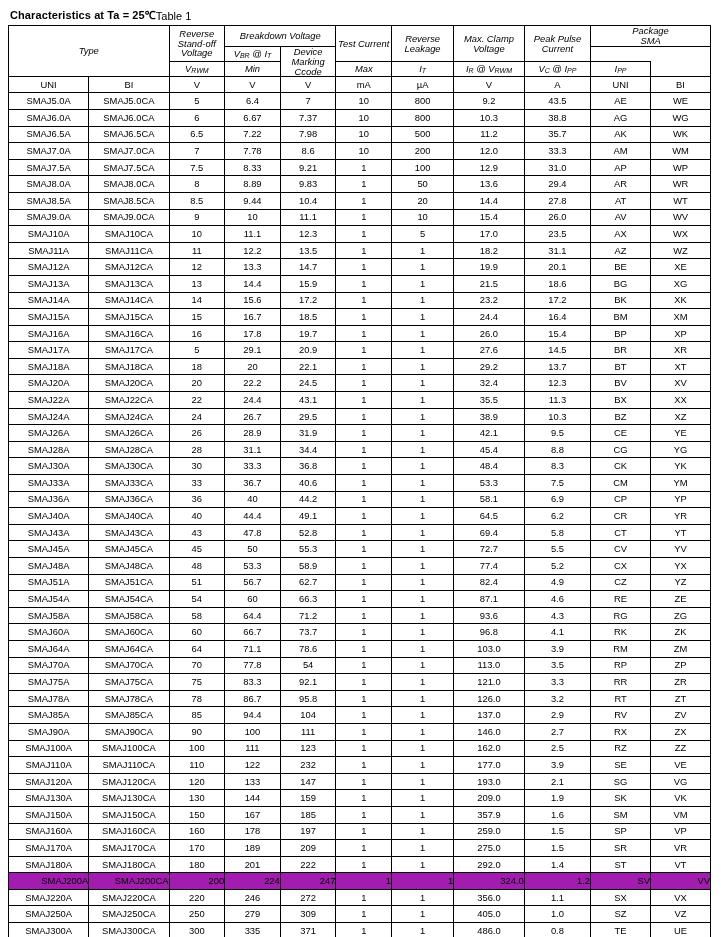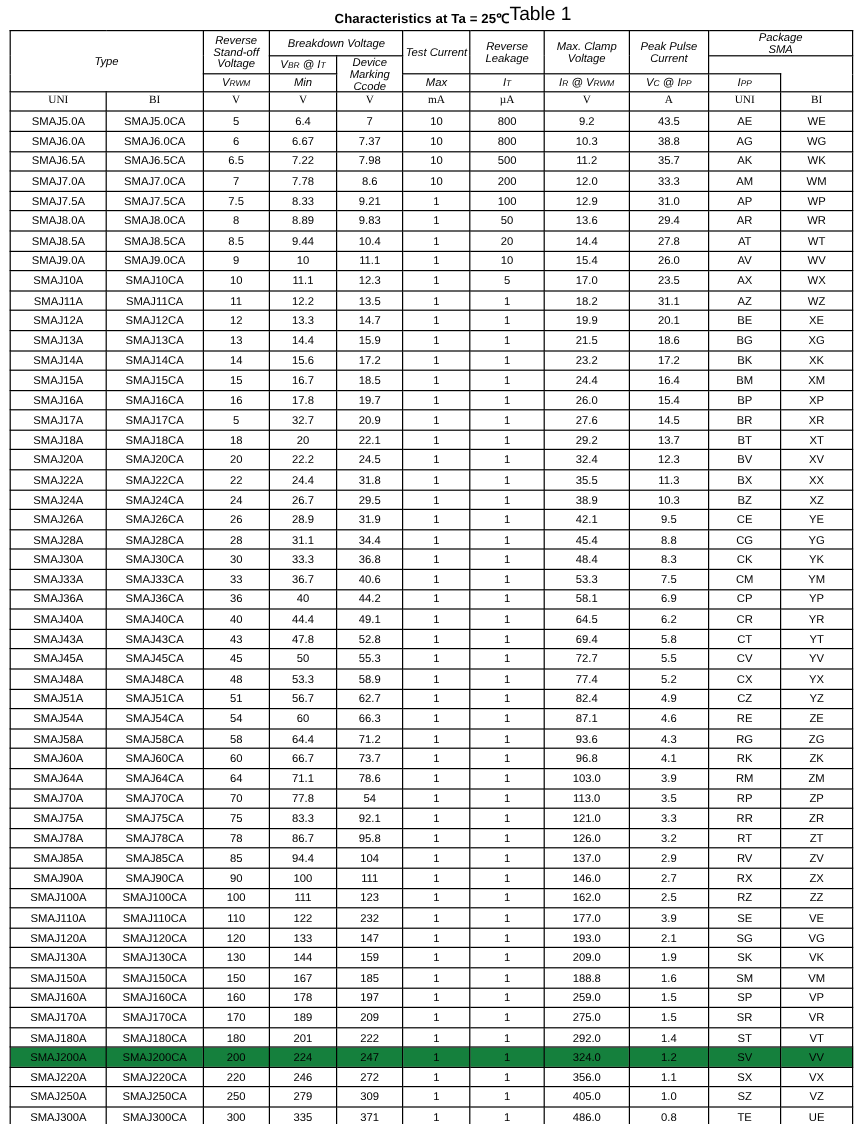--- a/index.html
+++ b/index.html
@@ -18,32 +18,31 @@
   .page {
     width: 721px;
     height: 937px;
     position: relative;
     box-sizing: border-box;
     padding: 4px 8px 0 8px;
   }
   .topbar {
     display: flex;
     align-items: flex-end;
-    justify-content: center;
+    justify-content: flex-start;
     height: 18px;
     padding: 0 6px 0 2px;
-    margin-left: 44px;
   }
   .caption {
     font-size: 11px;
     font-weight: bold;
     letter-spacing: 0.1px;
   }
   .table-label {
-    font-size: 16px;
+    font-size: 11px;
     font-weight: normal;
     padding-right: 6px;
   }
   table.spec {
     border-collapse: collapse;
     table-layout: fixed;
     width: 703px;
     margin-top: 3px;
     border: 1px solid #000;
   }
@@ -63,35 +62,35 @@
     font-style: italic;
   }
   .hdr-sub {
     font-weight: bold;
     font-size: 9.6px;
   }
   .unit-row td {
     font-weight: bold;
     font-size: 9.6px;
     height: 15px;
-    font-family: Liberation Serif, serif;
   }
   .sub { font-size: 7px; vertical-align: bottom; }
   .body-row td {
     height: 15.6px;
     font-size: 9.4px;
   }
   .col-type { width: 75px; }
   .col-num { width: 52px; }
   .col-vr { width: 58px; }
   .col-vc { width: 66px; }
   .col-pk { width: 62px; }
   .col-pkg { width: 56px; }
   tr.highlight td {
-    background: #15803d;
+    background: #a21caf;
+    text-align: right;
   }
   .nowrap { white-space: nowrap; }
 </style>
 </head>
 <body>
 
 <div class="page">
 
   <div class="topbar">
     <div class="caption">Characteristics at Ta = 25℃</div>
@@ -364,21 +363,21 @@
           <td>1</td>
           <td>26.0</td>
           <td>15.4</td>
           <td>BP</td>
           <td>XP</td>
         </tr>
         <tr class="body-row">
           <td>SMAJ17A</td>
           <td>SMAJ17CA</td>
           <td>5</td>
-          <td>32.7</td>
+          <td>29.1</td>
           <td>20.9</td>
           <td>1</td>
           <td>1</td>
           <td>27.6</td>
           <td>14.5</td>
           <td>BR</td>
           <td>XR</td>
         </tr>
         <tr class="body-row">
           <td>SMAJ18A</td>
@@ -404,21 +403,21 @@
           <td>32.4</td>
           <td>12.3</td>
           <td>BV</td>
           <td>XV</td>
         </tr>
         <tr class="body-row">
           <td>SMAJ22A</td>
           <td>SMAJ22CA</td>
           <td>22</td>
           <td>24.4</td>
-          <td>31.8</td>
+          <td>43.1</td>
           <td>1</td>
           <td>1</td>
           <td>35.5</td>
           <td>11.3</td>
           <td>BX</td>
           <td>XX</td>
         </tr>
         <tr class="body-row">
           <td>SMAJ24A</td>
           <td>SMAJ24CA</td>
@@ -732,21 +731,21 @@
           <td>VK</td>
         </tr>
         <tr class="body-row">
           <td>SMAJ150A</td>
           <td>SMAJ150CA</td>
           <td>150</td>
           <td>167</td>
           <td>185</td>
           <td>1</td>
           <td>1</td>
-          <td>188.8</td>
+          <td>357.9</td>
           <td>1.6</td>
           <td>SM</td>
           <td>VM</td>
         </tr>
         <tr class="body-row">
           <td>SMAJ160A</td>
           <td>SMAJ160CA</td>
           <td>160</td>
           <td>178</td>
           <td>197</td>

